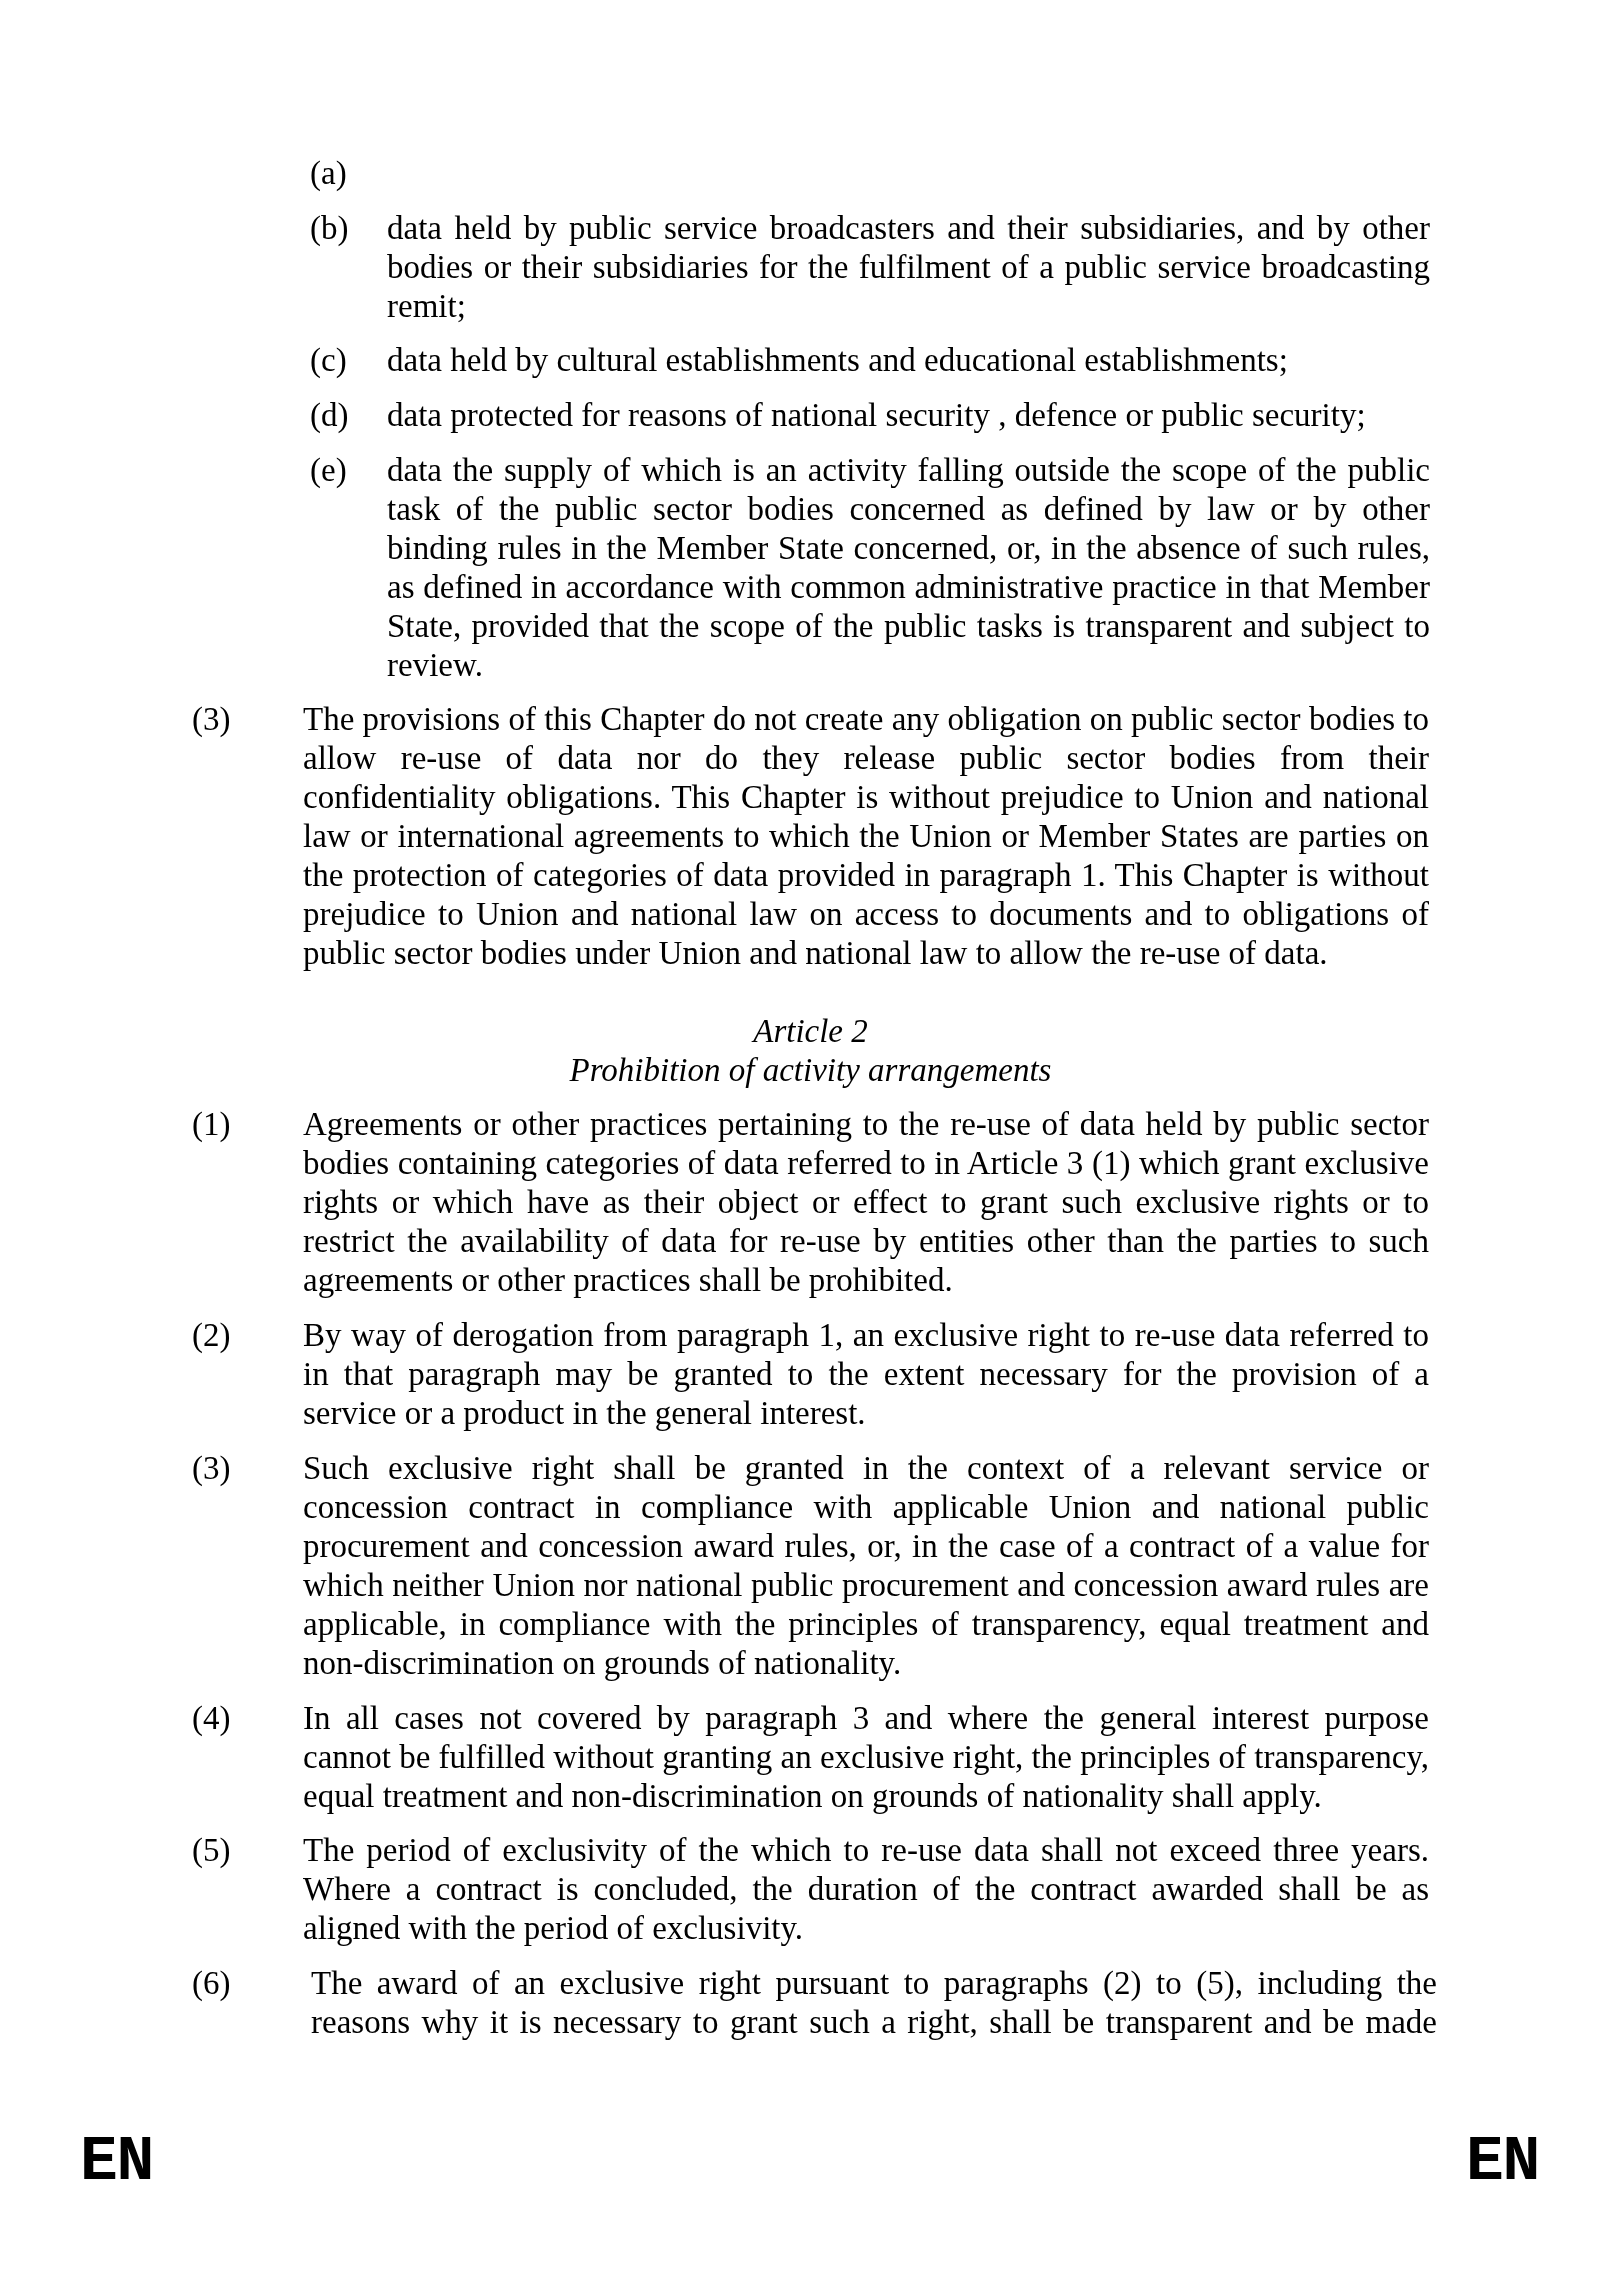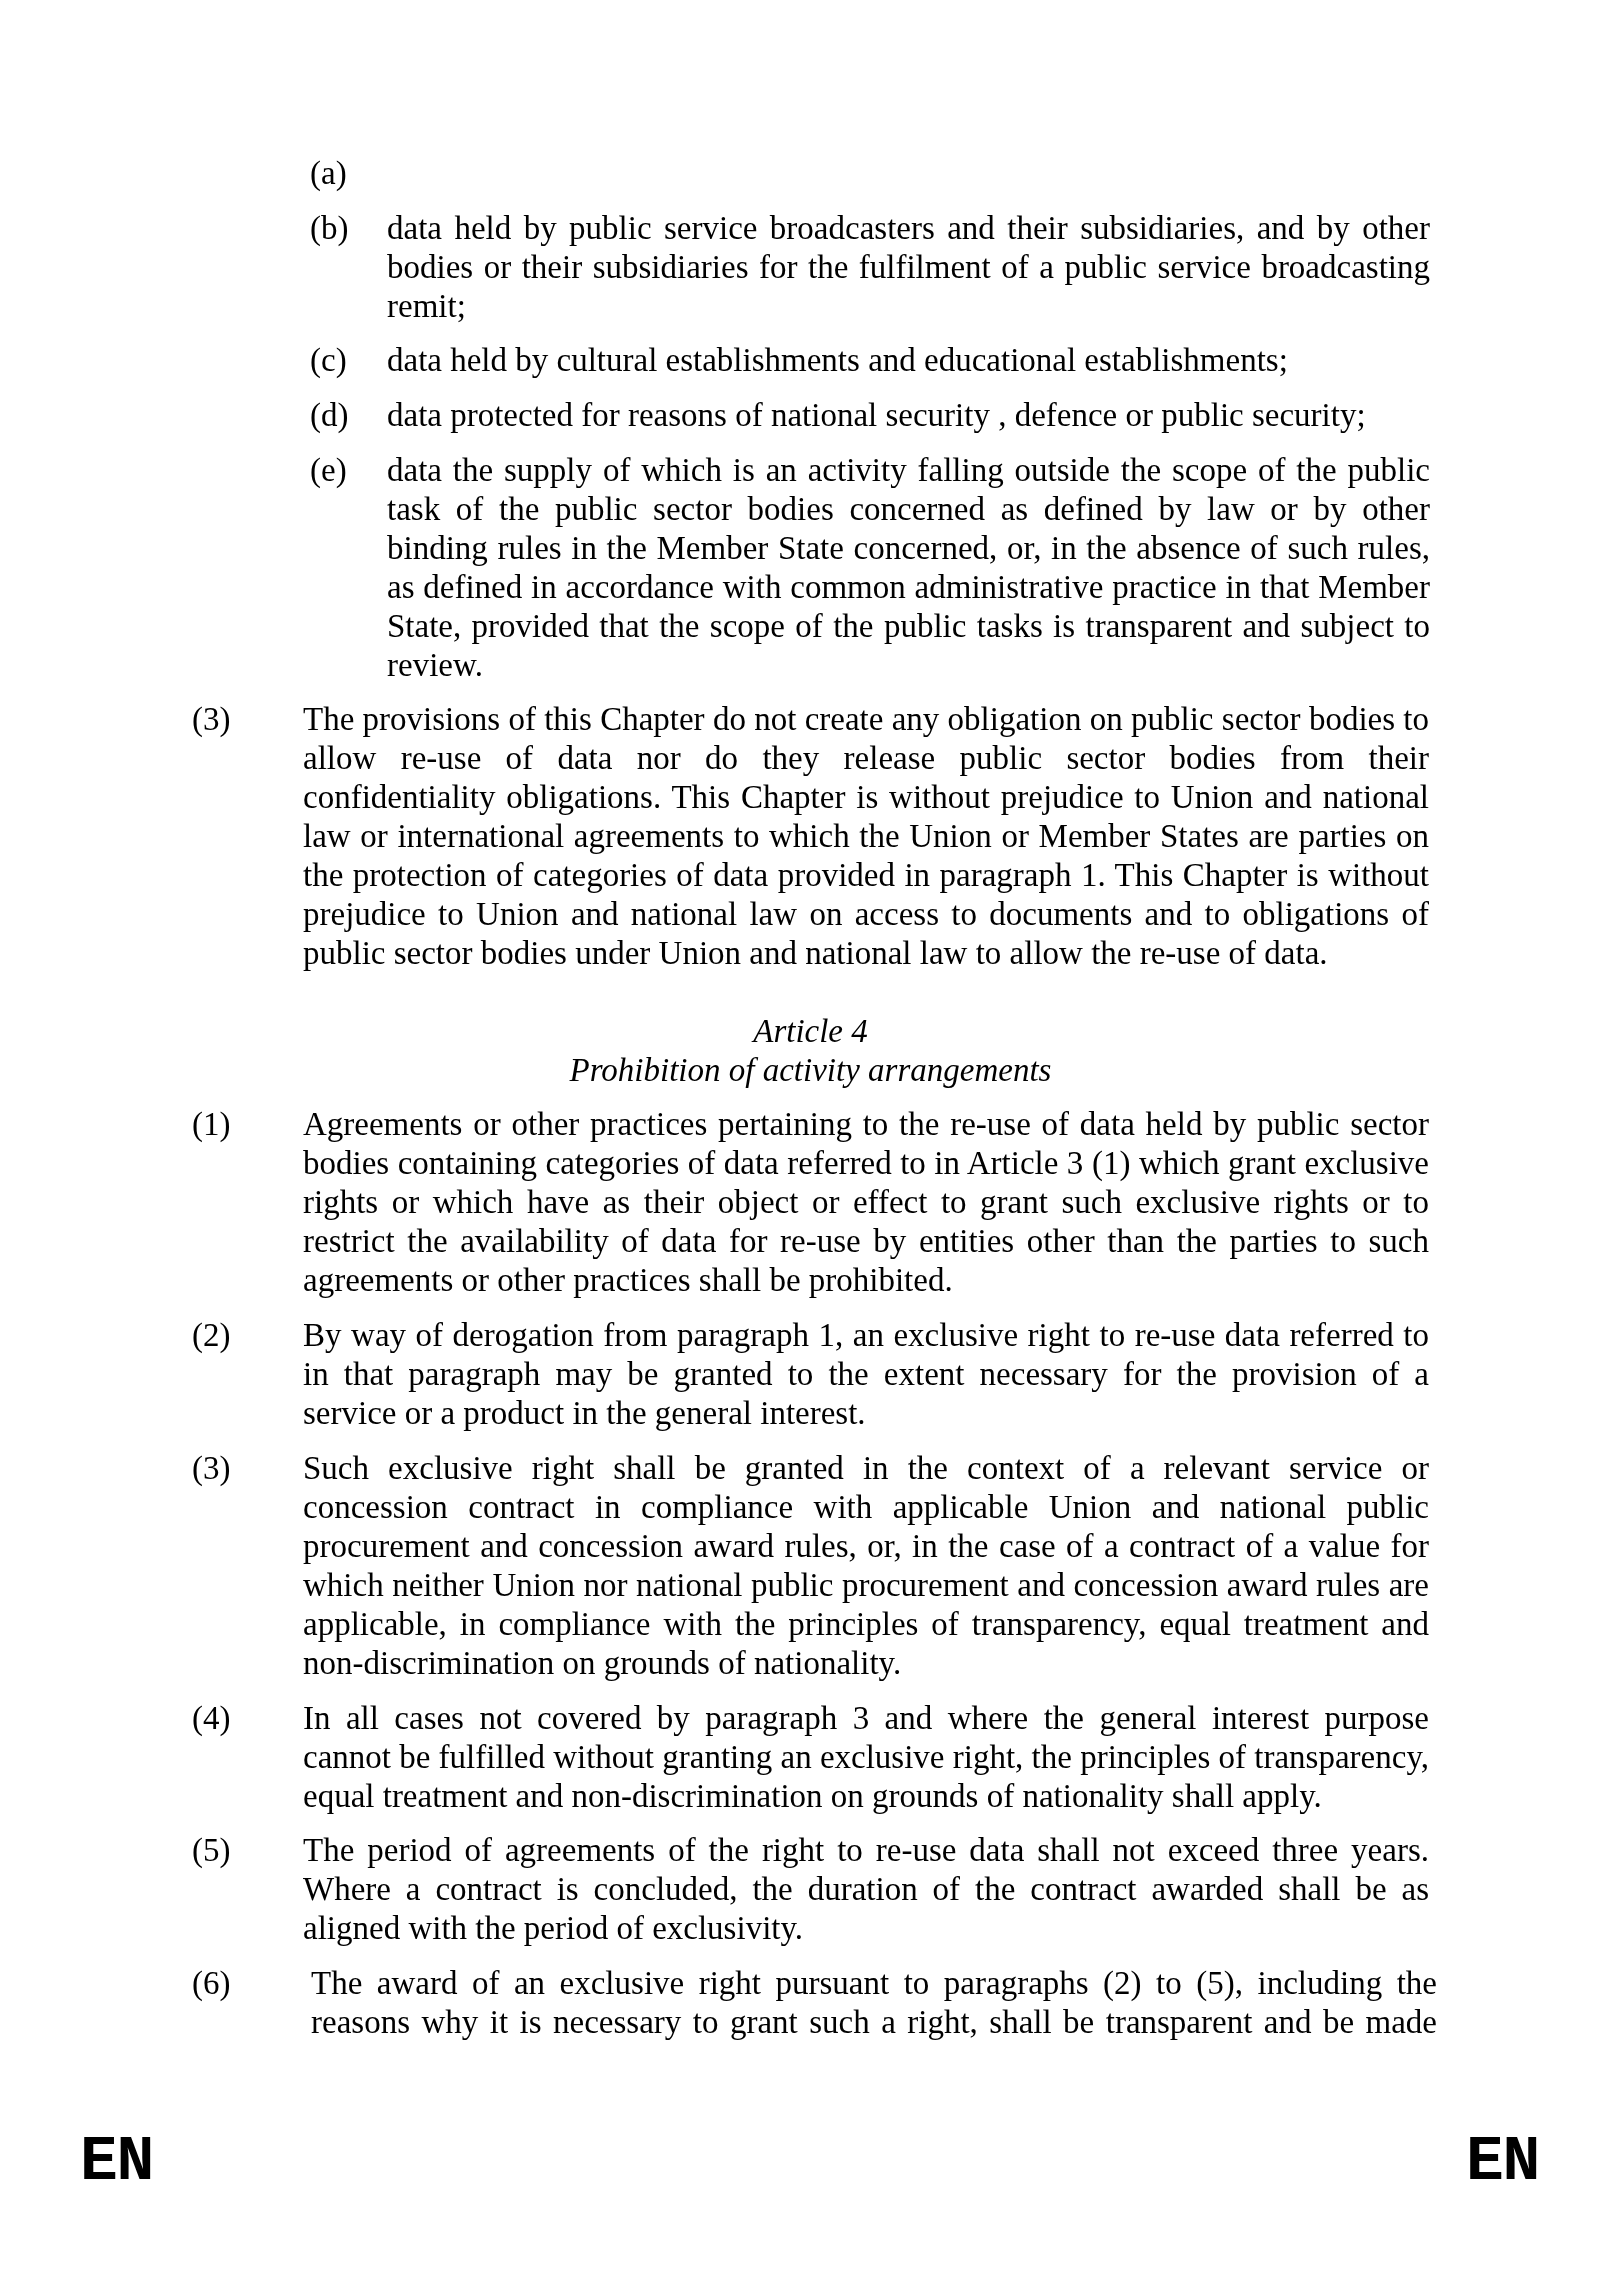--- a/index.html
+++ b/index.html
@@ -88,21 +88,21 @@
       <span class="marker">(e)</span>
       <div class="body-text">data the supply of which is an activity falling outside the scope of the public task of the public sector bodies concerned as defined by law or by other binding rules in the Member State concerned, or, in the absence of such rules, as defined in accordance with common administrative practice in that Member State, provided that the scope of the public tasks is transparent and subject to review.</div>
     </div>
 
     <div class="para level-1">
       <span class="marker">(3)</span>
       <div class="body-text">The provisions of this Chapter do not create any obligation on public sector bodies to allow re-use of data nor do they release public sector bodies from their confidentiality obligations. This Chapter is without prejudice to Union and national law or international agreements to which the Union or Member States are parties on the protection of categories of data provided in paragraph 1. This Chapter is without prejudice to Union and national law on access to documents and to obligations of public sector bodies under Union and national law to allow the re-use of data.</div>
     </div>
 
     <div class="article-heading">
-      <div>Article 4</div>
+      <div>Article 2</div>
       <div>Prohibition of activity arrangements</div>
     </div>
 
     <div class="para level-1">
       <span class="marker">(1)</span>
       <div class="body-text">Agreements or other practices pertaining to the re-use of data held by public sector bodies containing categories of data referred to in Article 3 (1) which grant exclusive rights or which have as their object or effect to grant such exclusive rights or to restrict the availability of data for re-use by entities other than the parties to such agreements or other practices shall be prohibited.</div>
     </div>
     <div class="para level-1">
       <span class="marker">(2)</span>
       <div class="body-text">By way of derogation from paragraph 1, an exclusive right to re-use data referred to in that paragraph may be granted to the extent necessary for the provision of a service or a product in the general interest.</div>
@@ -110,21 +110,21 @@
     <div class="para level-1">
       <span class="marker">(3)</span>
       <div class="body-text">Such exclusive right shall be granted in the context of a relevant service or concession contract in compliance with applicable Union and national public procurement and concession award rules, or, in the case of a contract of a value for which neither Union nor national public procurement and concession award rules are applicable, in compliance with the principles of transparency, equal treatment and non-discrimination on grounds of nationality.</div>
     </div>
     <div class="para level-1">
       <span class="marker">(4)</span>
       <div class="body-text">In all cases not covered by paragraph 3 and where the general interest purpose cannot be fulfilled without granting an exclusive right, the principles of transparency, equal treatment and non-discrimination on grounds of nationality shall apply.</div>
     </div>
     <div class="para level-1">
       <span class="marker">(5)</span>
-      <div class="body-text">The period of agreements of the right to re-use data shall not exceed three years. Where a contract is concluded, the duration of the contract awarded shall be as aligned with the period of exclusivity.</div>
+      <div class="body-text">The period of exclusivity of the which to re-use data shall not exceed three years. Where a contract is concluded, the duration of the contract awarded shall be as aligned with the period of exclusivity.</div>
     </div>
     <div class="para level-1">
       <span class="marker">(6)</span>
       <div class="body-text justify-all">The award of an exclusive right pursuant to paragraphs (2) to (5), including the reasons why it is necessary to grant such a right, shall be transparent and be made</div>
     </div>
 
   </div>
 
   <div class="footer-en left">EN</div>
   <div class="footer-en right">EN</div>

